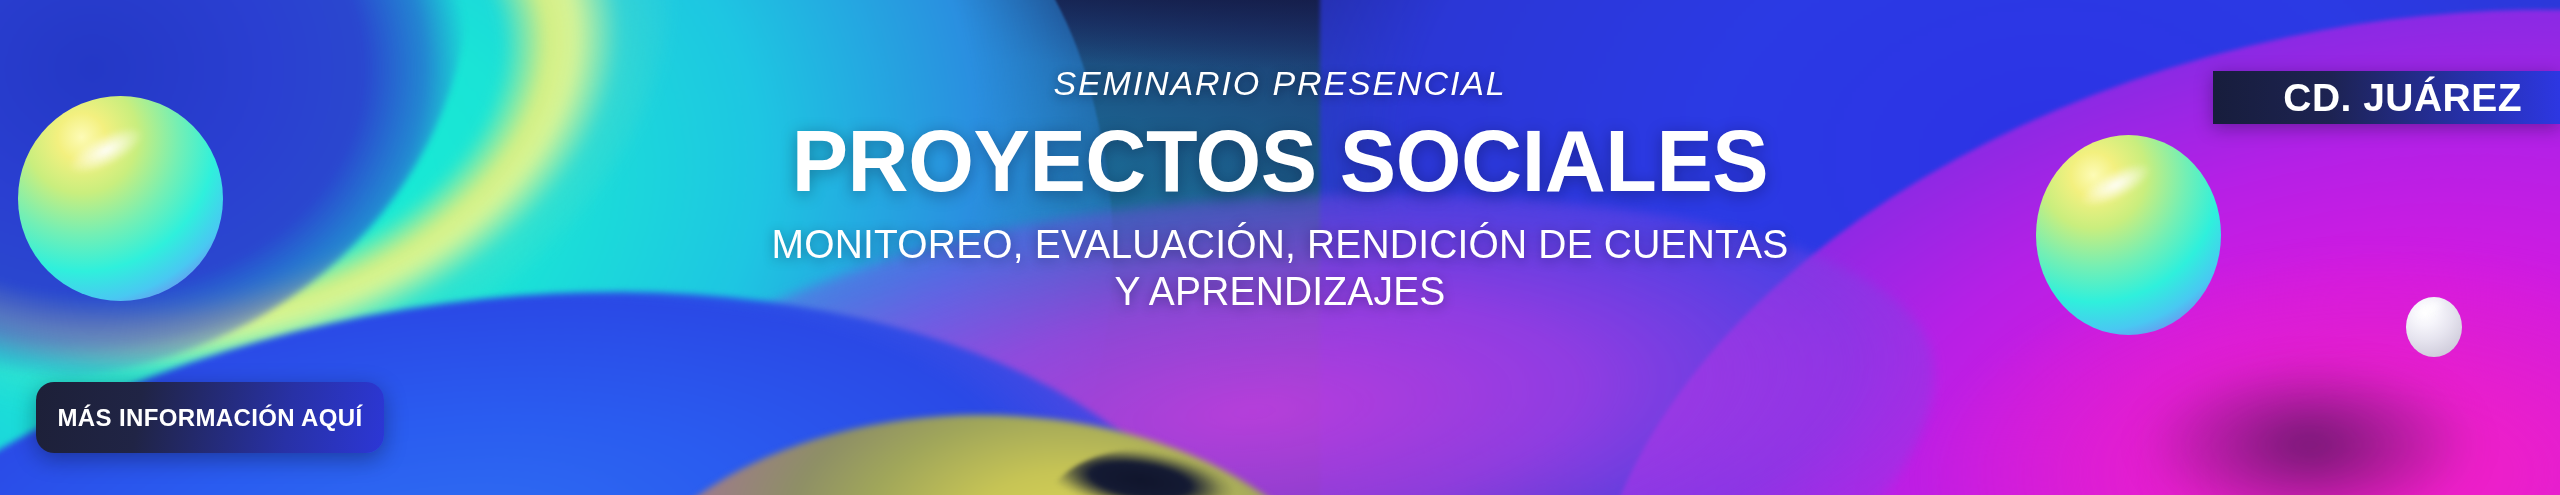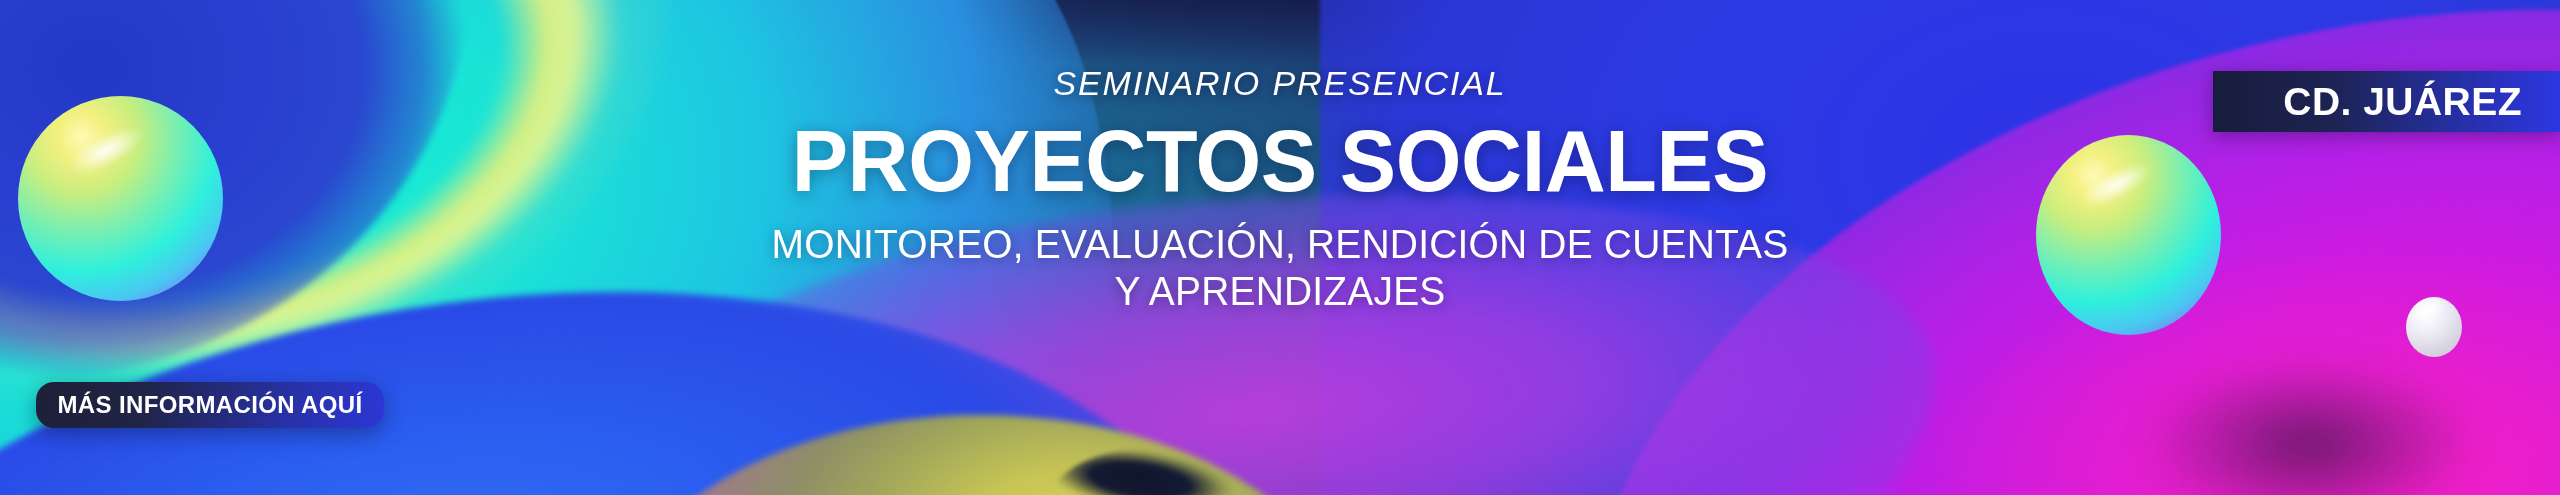--- a/index.html
+++ b/index.html
@@ -292,21 +292,21 @@
   }
   #subline .sub-line {
     display: block;
   }
 
   
   #city-badge {
     position: absolute;
     right: 0;
     top: 71px;
-    height: 61px;
+    height: 53px;
     padding: 0 38px 0 70px;
     display: flex;
     align-items: center;
     justify-content: center;
     background: linear-gradient(90deg, #171d3c 0%, #1d2352 34%, #2630a8 72%, #2d37e2 100%);
     box-shadow: 0 4px 18px rgba(8,10,35,0.35);
   }
   #city-badge-label {
     color: #ffffff;
     font-size: 39px;
@@ -315,21 +315,21 @@
     line-height: 1;
     white-space: nowrap;
   }
 
   
   #cta-button {
     position: absolute;
     left: 36px;
     top: 382px;
     width: 348px;
-    height: 46px;
+    height: 71px;
     border: 0;
     border-radius: 18px;
     cursor: pointer;
     display: flex;
     align-items: center;
     justify-content: center;
     background: linear-gradient(100deg, #1d2038 0%, #202445 30%, #2831a6 72%, #2c37d6 100%);
     box-shadow: 0 6px 22px rgba(8,10,35,0.38);
   }
   #cta-label {

